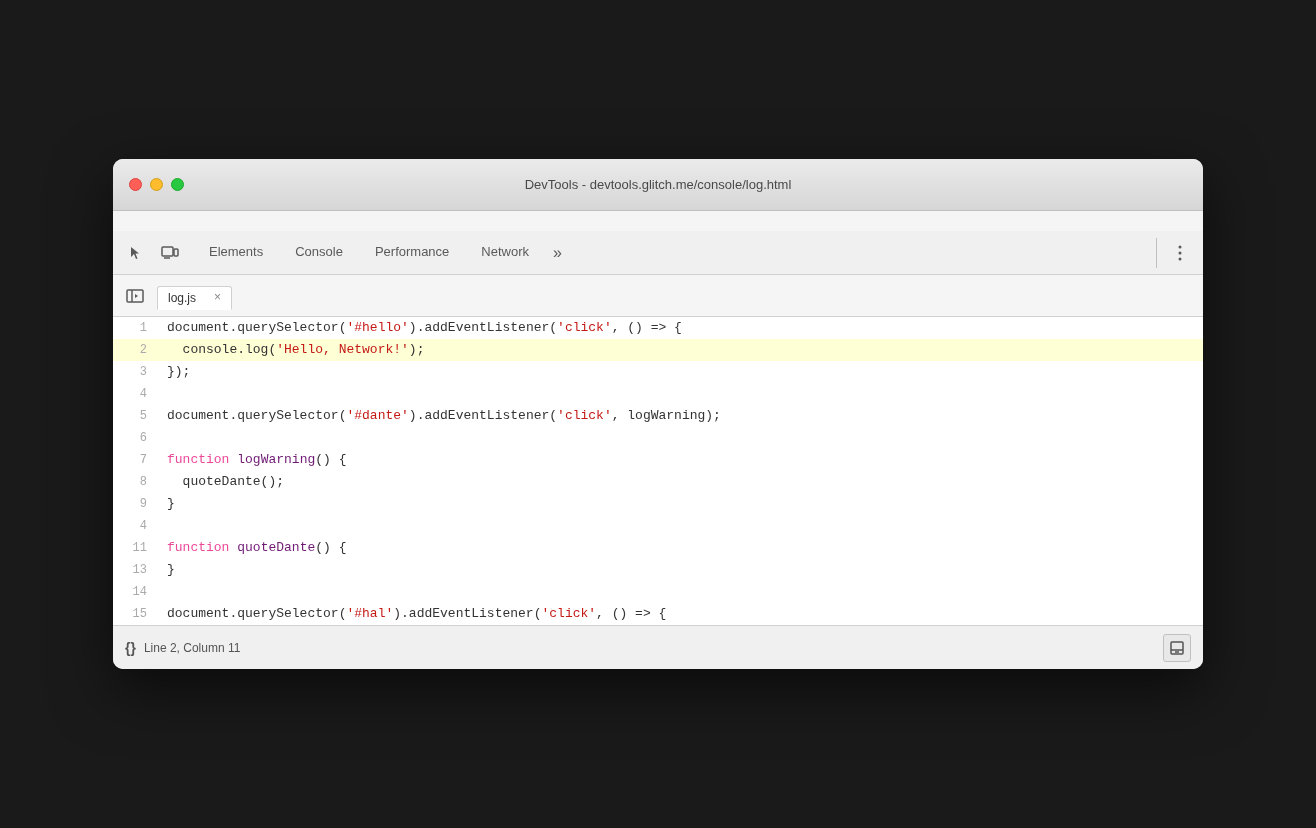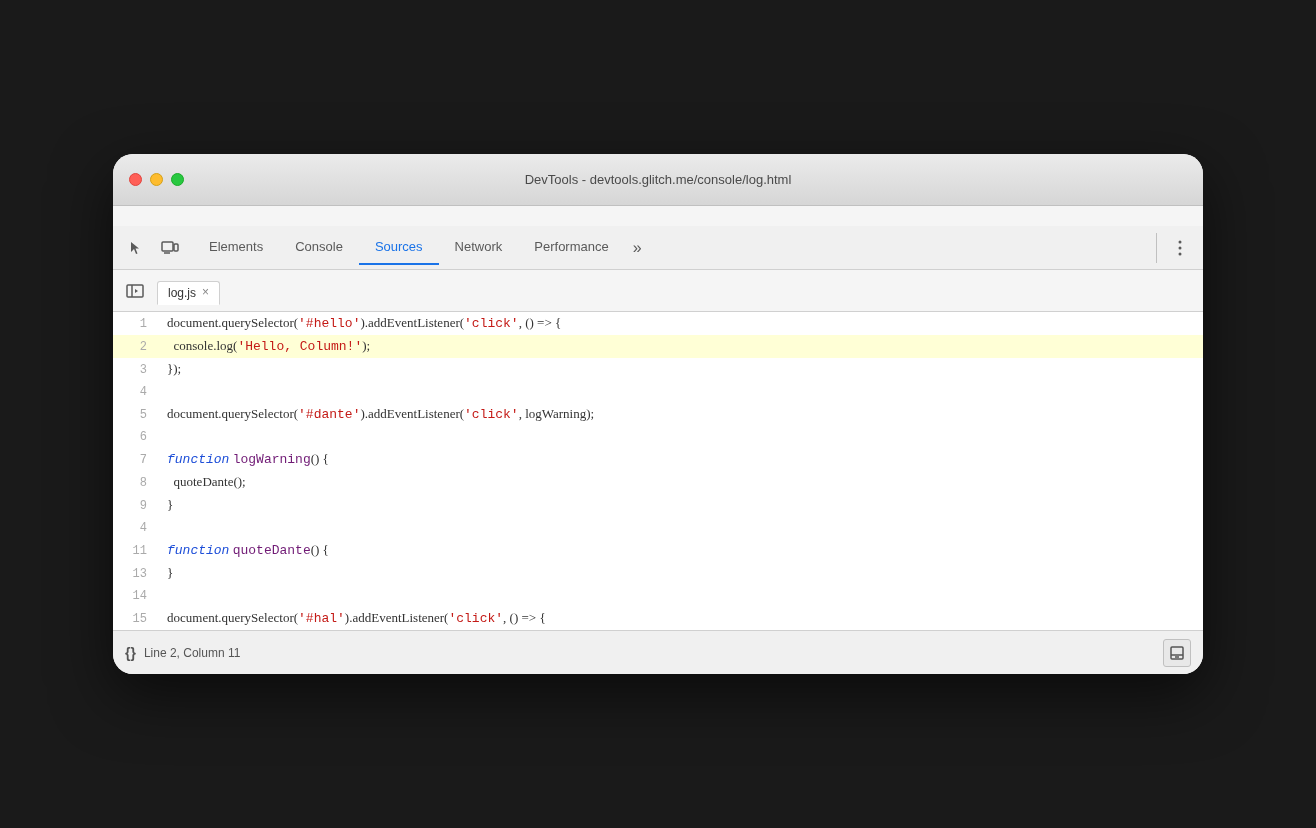--- a/index.html
+++ b/index.html
@@ -9,21 +9,21 @@
       display: flex;
       justify-content: center;
       align-items: center;
       min-height: 100vh;
       font-family: -apple-system, BlinkMacSystemFont, 'Helvetica Neue', sans-serif;
     }
 
     .window {
       width: 1090px;
       background: #f5f5f5;
-      border-radius: 20px;
+      border-radius: 10px;
       box-shadow: 0 20px 60px rgba(0,0,0,0.6);
       overflow: hidden;
     }
 
     
     .titlebar {
       background: linear-gradient(to bottom, #ebebeb, #d6d6d6);
       height: 52px;
       display: flex;
       align-items: center;
@@ -157,21 +157,21 @@
       justify-content: center;
       color: #5a5a5a;
       cursor: pointer;
       margin-right: 8px;
       font-size: 14px;
     }
 
     .file-tab {
       display: flex;
       align-items: flex-start;
-      gap: 6px;
+      gap: 18px;
       padding: 4px 10px;
       background: #fff;
       border: 1px solid #d0d0d0;
       border-bottom: 1px solid #fff;
       border-radius: 3px 3px 0 0;
       font-size: 12px;
       color: #333;
       cursor: pointer;
       margin-top: 4px;
     }
@@ -209,24 +209,24 @@
       font-size: 12px;
     }
 
     .line-content {
       flex: 1;
       white-space: pre;
       padding-left: 4px;
     }
 
     
-    .kw { color: #1d4ed8; font-style: italic; } 
+    .kw { color: #ec4899; } 
     .fn { color: #701a75; } 
     .str-red { color: #c41a16; } 
-    .plain { color: #333; font-family: Liberation Serif, serif; }
+    .plain { color: #333; }
 
     
     .statusbar {
       background: #f0f0f0;
       border-top: 1px solid #d0d0d0;
       height: 44px;
       display: flex;
       align-items: center;
       padding: 0 12px;
       font-size: 12px;
@@ -295,28 +295,25 @@
       </div>
     </div>
 
     <div class="tabs">
       <div class="tab">
         <span>Elements</span>
       </div>
       <div class="tab">
         <span>Console</span>
       </div>
-      <div class="tab active">
-        <span>Sources</span>
+      <div class="tab">
+        <span>Performance</span>
       </div>
       <div class="tab">
         <span>Network</span>
-      </div>
-      <div class="tab">
-        <span>Performance</span>
       </div>
       <div class="tab-more">»</div>
     </div>
 
     <div class="toolbar-right">
       <div class="vertical-divider"></div>
       <div class="toolbar-icon-btn">
         <svg width="4" height="16" viewBox="0 0 4 16" fill="#5a5a5a">
           <circle cx="2" cy="2" r="1.5"></circle>
           <circle cx="2" cy="8" r="1.5"></circle>
@@ -343,21 +340,21 @@
 
   <div class="code-area">
 
     <div class="code-line">
       <span class="line-number">1</span>
       <span class="line-content"><span class="plain">document.querySelector(</span><span class="str-red">'#hello'</span><span class="plain">).addEventListener(</span><span class="str-red">'click'</span><span class="plain">, () =&gt; {</span></span>
     </div>
 
     <div class="code-line highlighted">
       <span class="line-number">2</span>
-      <span class="line-content"><span class="plain">  console.log(</span><span class="str-red">'Hello, Column!'</span><span class="plain">);</span></span>
+      <span class="line-content"><span class="plain">  console.log(</span><span class="str-red">'Hello, Network!'</span><span class="plain">);</span></span>
     </div>
 
     <div class="code-line">
       <span class="line-number">3</span>
       <span class="line-content"><span class="plain">});</span></span>
     </div>
 
     <div class="code-line">
       <span class="line-number">4</span>
       <span class="line-content"> </span>

